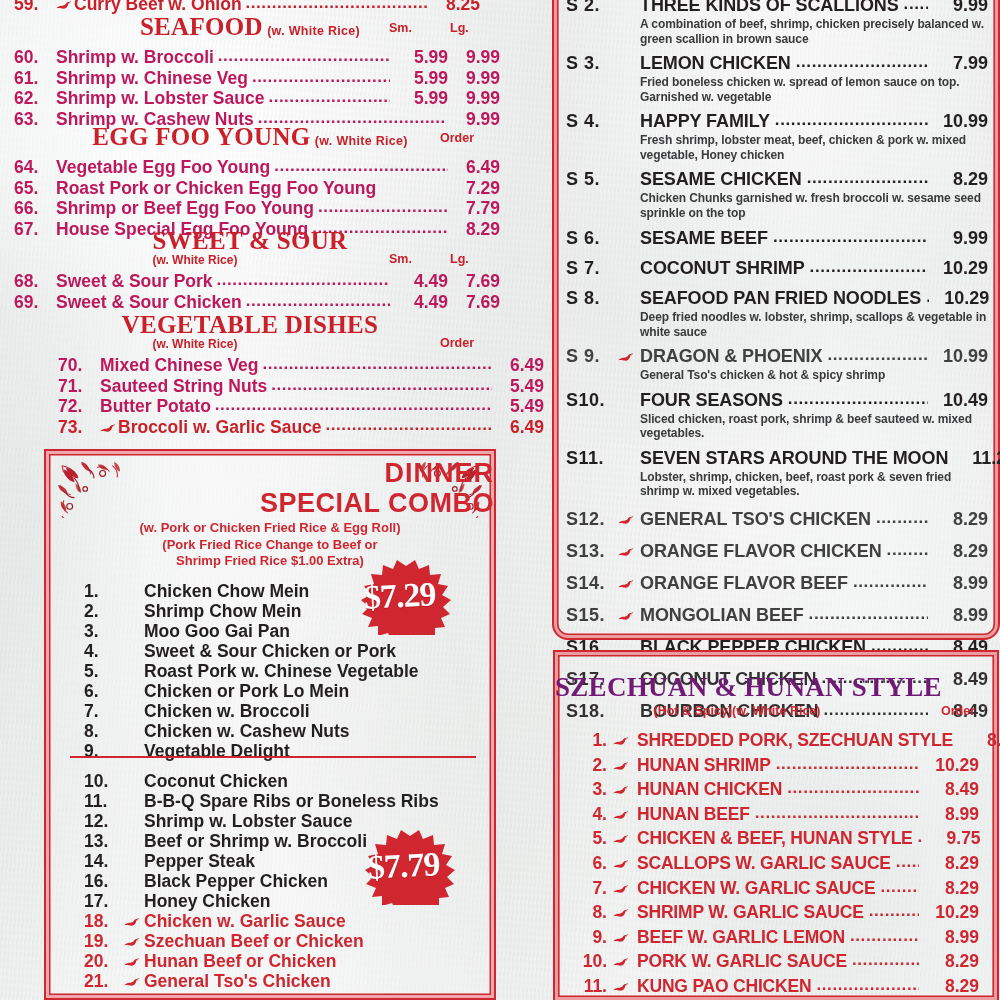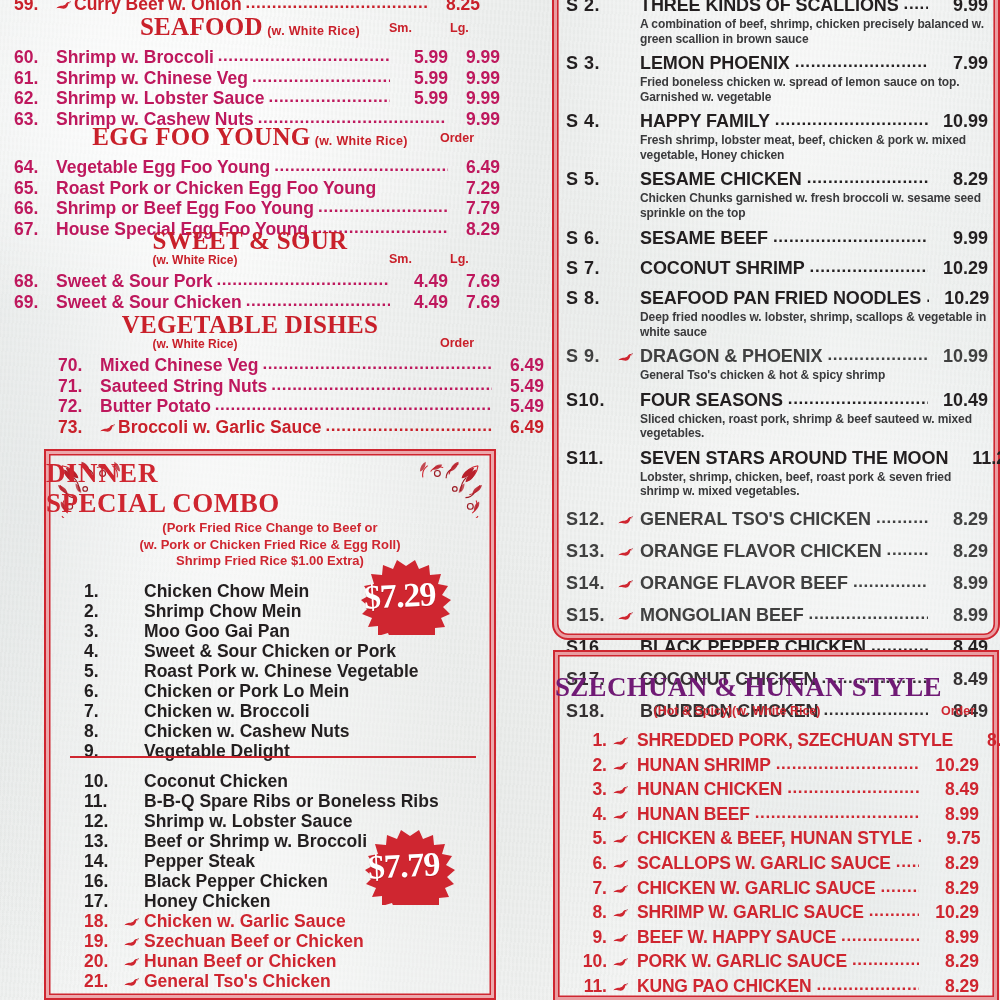--- a/index.html
+++ b/index.html
@@ -84,22 +84,22 @@
     position:absolute;left:44px;top:449px;width:452px;height:551px;
     border:2.5px solid #cf2630;
     box-sizing:border-box;
     box-shadow:inset 0 0 0 3px rgba(255,255,255,.6), inset 0 0 0 4.5px #cf2630;
     background:rgba(255,255,255,.10);
   }
   .orn{position:absolute;width:78px;height:62px;pointer-events:none;}
   .orn.tl{left:6px;top:5px;}
   .orn.tr{right:6px;top:5px;transform:scaleX(-1);}
   .combo-title{
-    position:absolute;left:0;right:0;top:7px;text-align:left;
-    font-family:Liberation Serif, serif;font-weight:bold;color:#cf2630;
+    position:absolute;left:0;right:0;top:7px;text-align:right;
+    font-family:Liberation Sans, sans-serif;font-weight:bold;color:#cf2630;
   }
   .combo-title .l1{font-size:27px;line-height:30px;letter-spacing:1px;}
   .combo-title .l2{font-size:27px;line-height:30px;letter-spacing:.5px;}
   .combo-note{
     position:absolute;left:0;right:0;top:69px;text-align:center;
     color:#cf2630;font-size:13px;font-weight:bold;line-height:16.5px;
   }
   .combo-list{position:absolute;left:24px;right:12px;}
   .combo-row{
     display:flex;align-items:baseline;
@@ -359,21 +359,21 @@
           <span class="nm">Sauteed String Nuts</span>
           <span class="dots">....................................................................</span>
           <span class="pr one">5.49</span>
         </div>
         <div class="row" style="width:500px;">
           <span class="num">72.</span>
           <span class="nm">Butter Potato</span>
           <span class="dots">....................................................................</span>
           <span class="pr one">5.49</span>
         </div>
-        <div class="row red" style="width:500px;">
+        <div class="row red" style="width:500px;align-items:flex-end;">
           <span class="num">73.</span>
           <span class="pep"><svg class="chili">
                 <use href="#chili-glyph"></use>
               </svg></span>
           <span class="nm">Broccoli w. Garlic Sauce</span>
           <span class="dots">....................................................................</span>
           <span class="pr one">6.49</span>
         </div>
       </div>
     </div>
@@ -385,22 +385,22 @@
       </svg>
     <svg class="orn tr">
         <use href="#corner-ornament"></use>
       </svg>
 
     <div class="combo-title">
       <div class="l1">DINNER</div>
       <div class="l2">SPECIAL COMBO</div>
     </div>
     <div class="combo-note">
+      <div>(w. Pork or Chicken Fried Rice &amp; Egg Roll)</div>
       <div>(Pork Fried Rice Change to Beef or</div>
-      <div>(w. Pork or Chicken Fried Rice &amp; Egg Roll)</div>
       <div>Shrimp Fried Rice $1.00 Extra)</div>
     </div>
 
     <div class="burst" style="left:292px;top:106px;">
       <svg>
           <use href="#burst-shape"></use>
         </svg>
       <span>$7.29</span>
     </div>
     <div class="burst" style="left:296px;top:376px;">
@@ -542,21 +542,21 @@
           <span class="s-dots">....................................................................</span>
           <span class="s-pr">9.99</span>
         </div>
         <div class="s-desc">A combination of beef, shrimp, chicken precisely balanced w. green scallion in brown sauce</div>
       </div>
 
       <div class="s-item" style="margin-top:6px;">
         <div class="s-row">
           <span class="s-code">S 3.</span>
           <span class="s-pep"></span>
-          <span class="s-nm">LEMON PHOENIX</span>
+          <span class="s-nm">LEMON CHICKEN</span>
           <span class="s-dots">....................................................................</span>
           <span class="s-pr">7.99</span>
         </div>
         <div class="s-desc">Fried boneless chicken w. spread of lemon sauce on top. Garnished w. vegetable</div>
       </div>
 
       <div class="s-item" style="margin-top:6px;">
         <div class="s-row">
           <span class="s-code">S 4.</span>
           <span class="s-pep"></span>
@@ -793,21 +793,21 @@
               </svg></span>
           <span class="sz-nm">SHRIMP W. GARLIC SAUCE</span>
           <span class="sz-dots">....................................................................</span>
           <span class="sz-pr">10.29</span>
         </div>
         <div class="sz-row">
           <span class="sz-n">9.</span>
           <span class="sz-p"><svg class="chili">
                 <use href="#chili-glyph"></use>
               </svg></span>
-          <span class="sz-nm">BEEF W. HAPPY SAUCE</span>
+          <span class="sz-nm">BEEF W. GARLIC LEMON</span>
           <span class="sz-dots">....................................................................</span>
           <span class="sz-pr">8.99</span>
         </div>
         <div class="sz-row">
           <span class="sz-n">10.</span>
           <span class="sz-p"><svg class="chili">
                 <use href="#chili-glyph"></use>
               </svg></span>
           <span class="sz-nm">PORK W. GARLIC SAUCE</span>
           <span class="sz-dots">....................................................................</span>

